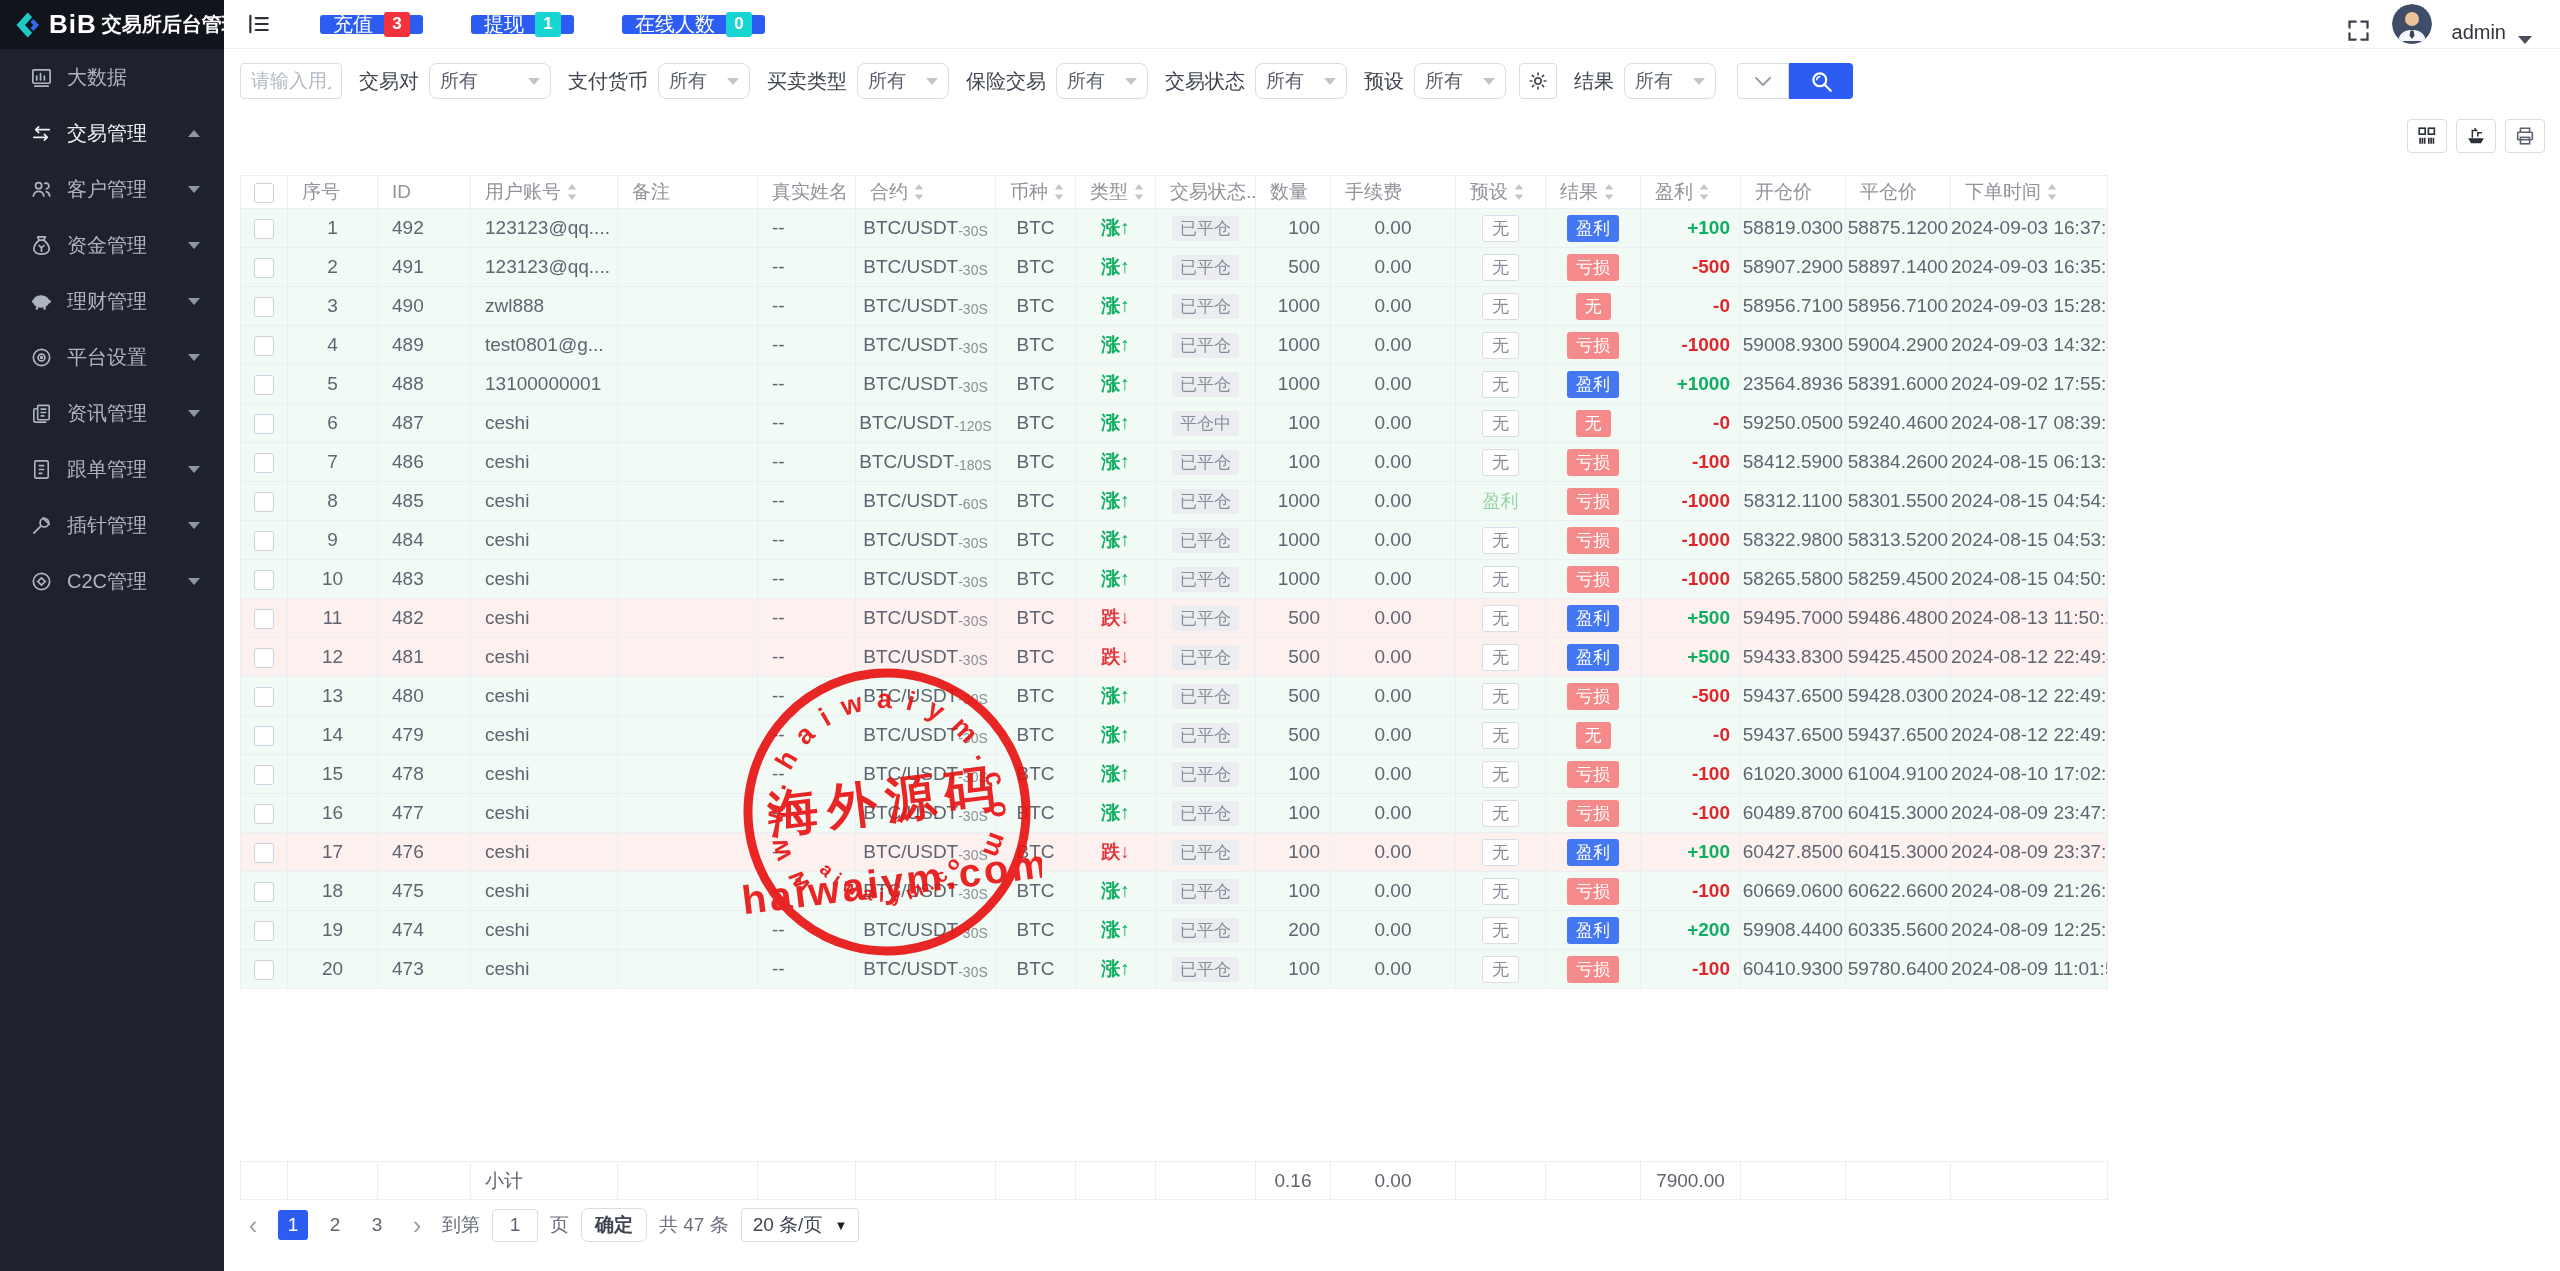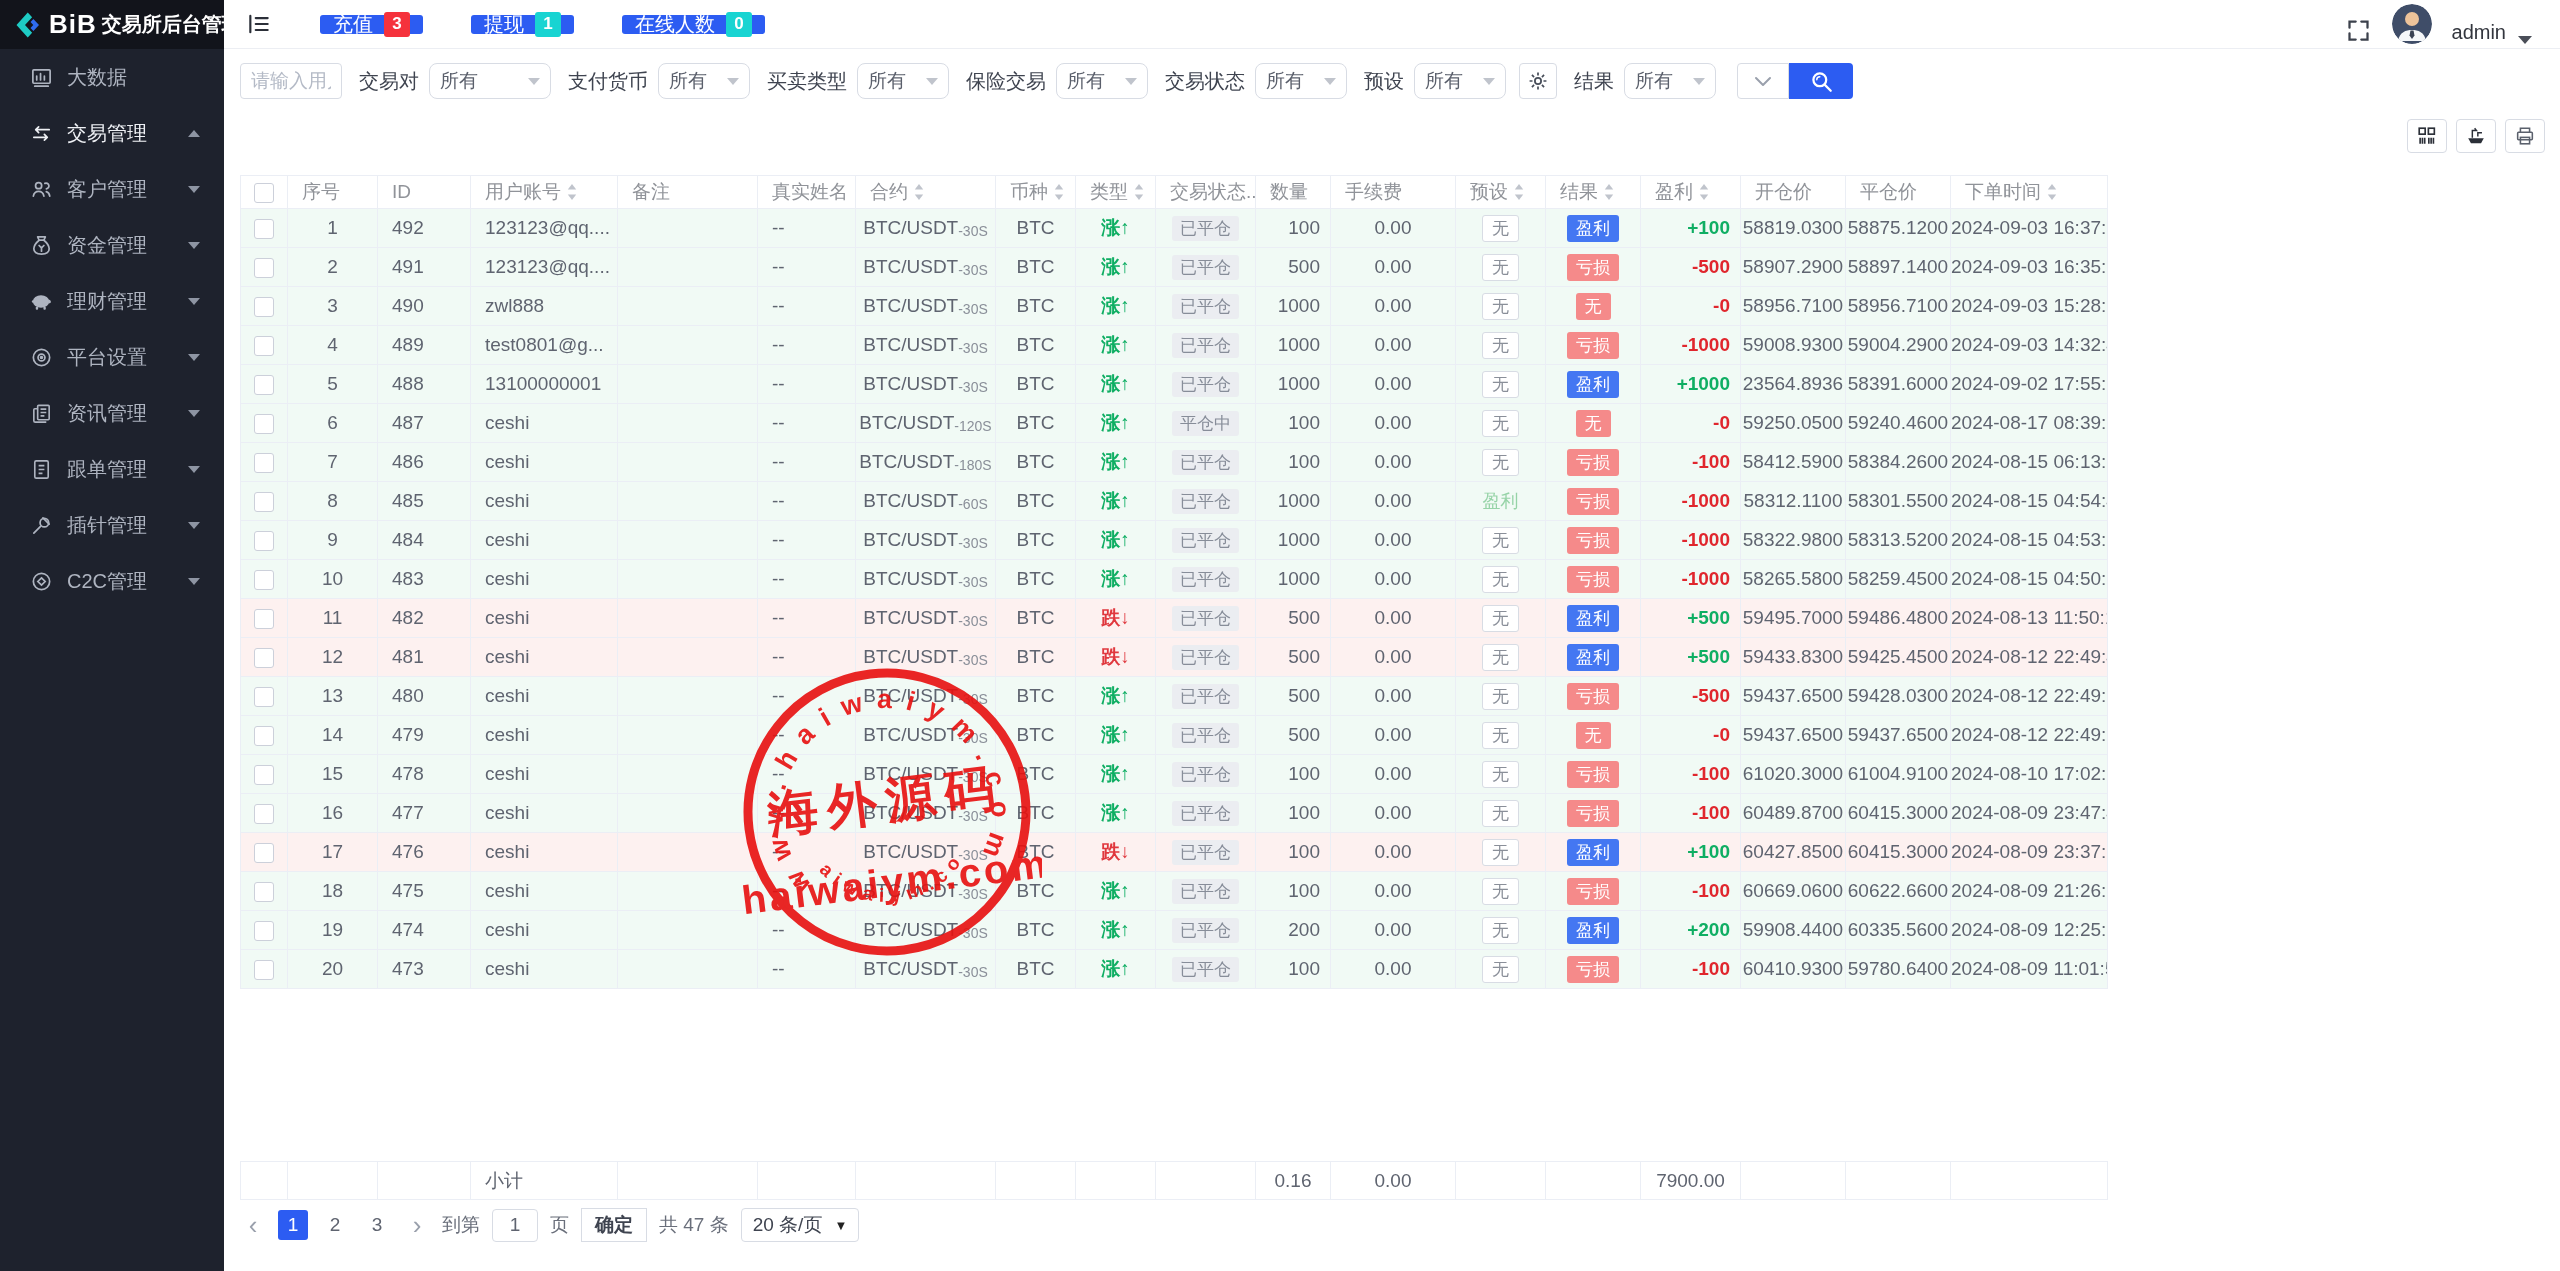--- a/index.html
+++ b/index.html
@@ -74,21 +74,21 @@
 .profit-neg{color:#e0262d;font-weight:bold}
 .spacer{height:172px}
 #sumTable td{background:#fff;height:38px}
 
 .pagination{display:flex;align-items:center;margin-top:8px;gap:12px;font-size:19px;color:#5f6470}
 .pg-btn{min-width:26px;height:30px;display:flex;align-items:center;justify-content:center;color:#9aa0ac;font-size:26px;cursor:pointer}
 .pg-num{min-width:30px;height:30px;border-radius:3px;display:flex;align-items:center;justify-content:center;color:#5f6470;cursor:pointer}
 .pg-num.active{background:#2c5cf2;color:#fff}
 .pg-text{color:#6a6f7b;white-space:nowrap}
 .pg-input{width:46px;height:33px;border:1px solid #d8dce4;border-radius:4px;text-align:center;font-size:19px;color:#5f6470;outline:none}
-.pg-confirm{height:34px;padding:0 13px;border:1px solid #d8dce4;border-radius:0;background:#fff;font-size:19px;color:#3f4450;font-weight:bold;cursor:pointer}
+.pg-confirm{height:34px;padding:0 13px;border:1px solid #d8dce4;border-radius:7px;background:#fff;font-size:19px;color:#3f4450;font-weight:bold;cursor:pointer}
 .pg-select{height:34px;border:1px solid #d8dce4;border-radius:4px;display:flex;align-items:center;gap:12px;padding:0 11px;font-size:19px;color:#3f4450;cursor:pointer;background:#fff}
 .pg-sel-caret{font-size:13px;color:#222}
 
 .stamp{position:absolute;left:732px;top:657px;opacity:.9;pointer-events:none;z-index:50}
 .st-ring{font-size:27px;font-weight:bold;letter-spacing:13px;fill:#e8100f;font-family:"Liberation Sans",sans-serif}
 .st-bot{font-size:19px;font-weight:bold;letter-spacing:7px;fill:#e8100f}
 .st-center{font-size:50px;font-weight:bold;letter-spacing:9px;fill:#e8100f;font-family:"Liberation Serif",serif}
 .st-main{font-size:40px;font-weight:bold;letter-spacing:3px;fill:#e8100f}
 </style>
 </head>

